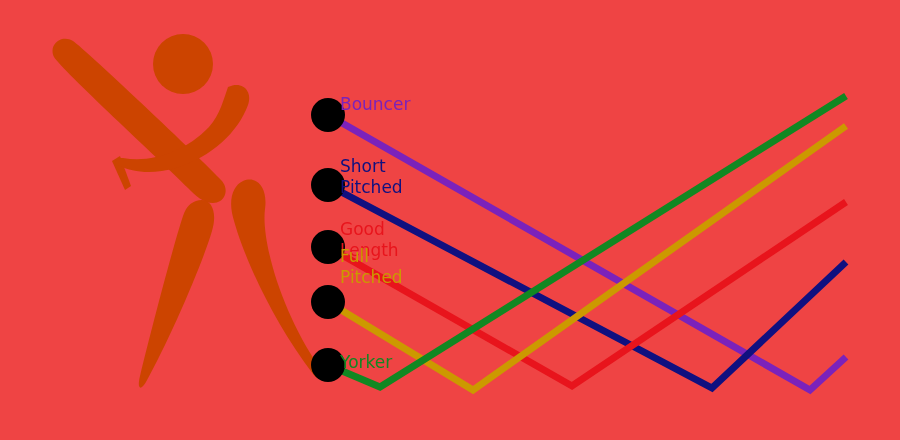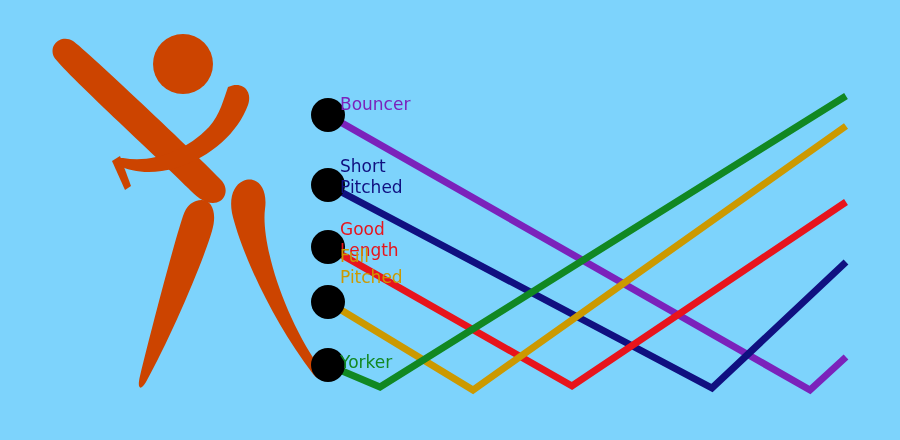--- a/index.html
+++ b/index.html
@@ -28,21 +28,21 @@
   .lbl {
     font-family: "DejaVu Sans", sans-serif;
     font-size: 17px;
     font-weight: 400;
     dominant-baseline: auto;
   }
 </style>
 </head>
 <body style="background: rgb(247, 247, 247);">
 
-<div id="stage" style="background: #7dd3fc;">
+<div id="stage" style="background: #ef4444;">
 
   <svg width="900" height="440" viewBox="0 0 900 440">
 
     <g id="batsman" fill="#cc4400">
 
       <path id="bat-blade" d="M 54,57 C 48,44 62,34 73,41 C 84,48 215,172 222,181
                C 230,191 224,203 213,203 C 203,203 196,196 188,188
                C 160,160 62,70 54,57 Z"></path>
       <path id="bat-handle" d="M 120,156 L 131,186 L 125,190 L 112,161 Z"></path>
 

